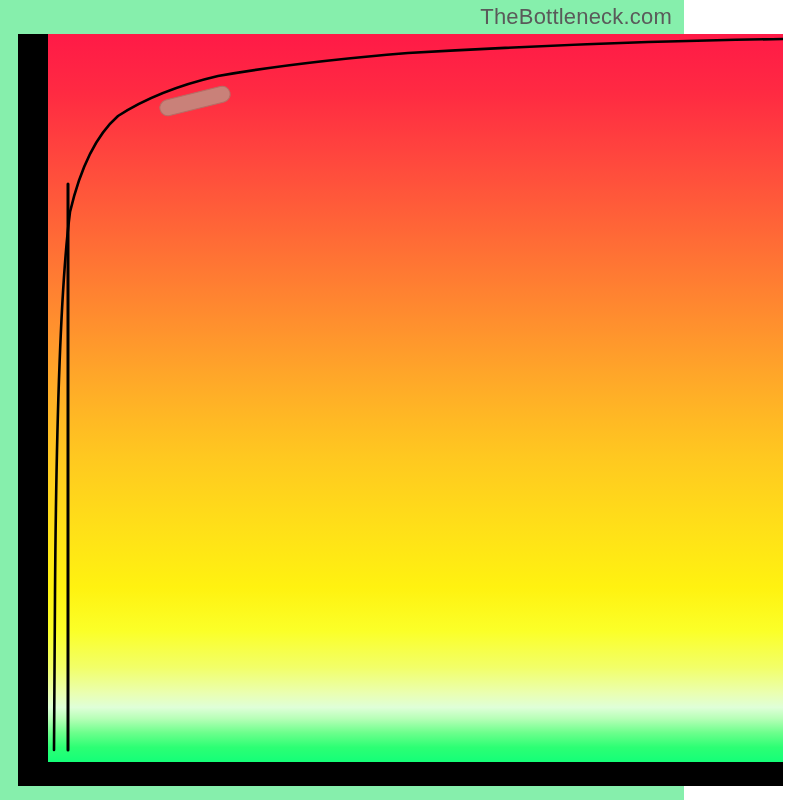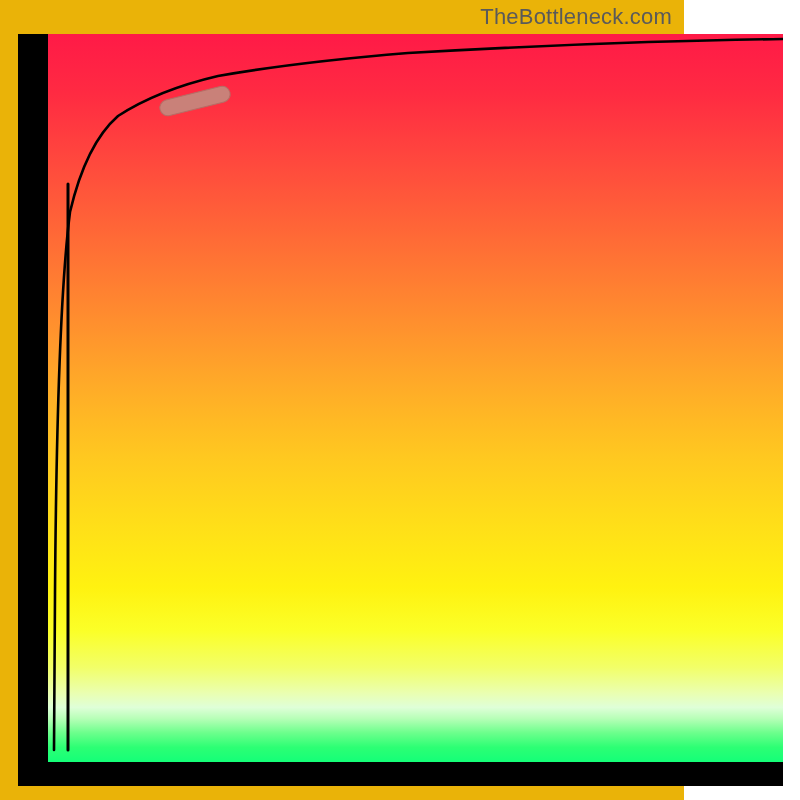--- a/index.html
+++ b/index.html
@@ -8,21 +8,21 @@
     width: 800px;
     height: 800px;
     overflow: hidden;
     background: #ffffff;
     font-family: Arial, Helvetica, sans-serif;
   }
   .stage {
     position: relative;
     width: 684px;
     height: 800px;
-    background: #eab308;
+    background: #86efac;
   }
   .attribution {
     position: absolute;
     top: 4px;
     right: 12px;
     font-size: 22px;
     color: #5a5a5a;
     font-weight: 500;
     letter-spacing: 0.2px;
   }

